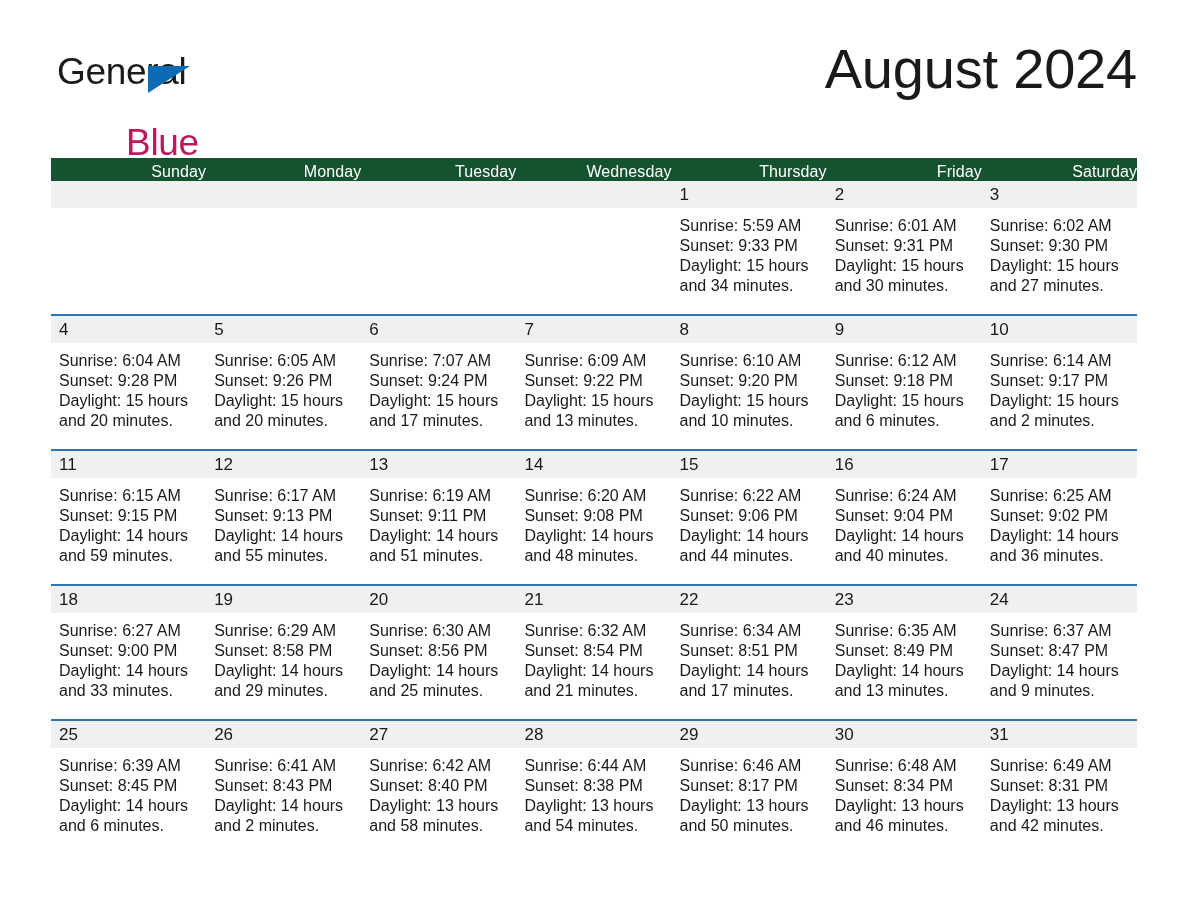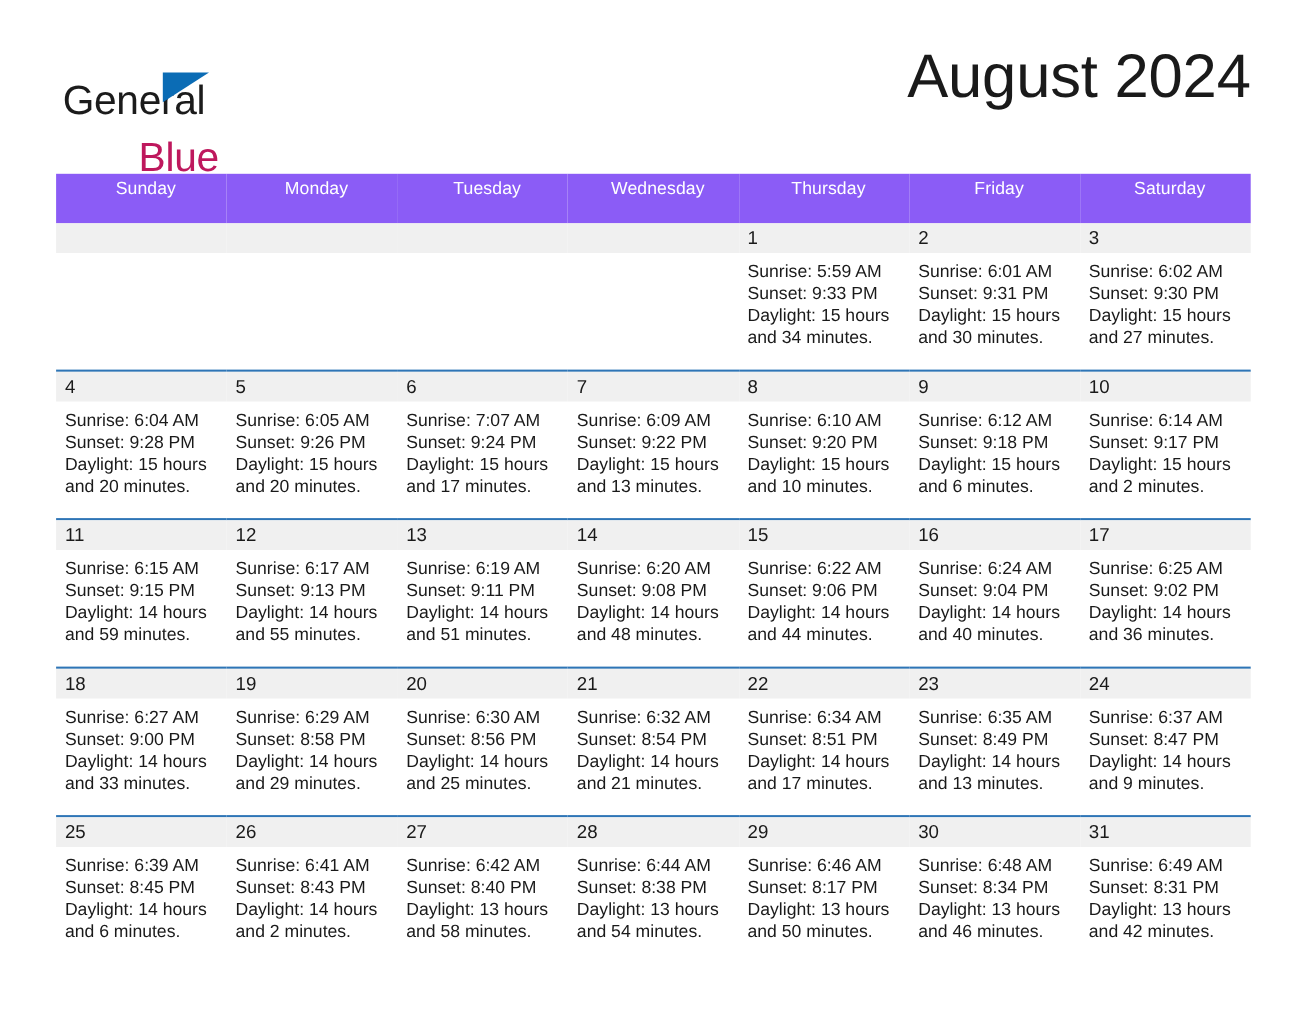--- a/index.html
+++ b/index.html
@@ -38,21 +38,20 @@
   }
   .logo-general {
     position: absolute;
     left: 6px;
     top: 0px;
     font-size: 37px;
     line-height: 40px;
     color: #1b1b1b;
     letter-spacing: -0.3px;
     font-weight: 400;
-    margin-top: 20px;
   }
   .logo-tri {
     position: absolute;
     left: 97px;
     top: 14px;
     width: 0;
     height: 0;
     border-left: 42px solid #0b6cb5;
     border-bottom: 27px solid transparent;
   }
@@ -92,26 +91,26 @@
   
   .calendar {
     position: absolute;
     left: 51px;
     top: 158px;
     width: 1086px;
     border-collapse: collapse;
     table-layout: fixed;
   }
   .calendar th {
-    background: #8b5cf6;
+    background: #14532d;
     color: #ffffff;
     font-size: 16px;
     font-weight: 400;
-    text-align: center;
-    padding: 5px 0 22px 8px;
+    text-align: right;
+    padding: 5px 0 0 8px;
     height: 18px;
     letter-spacing: 0.1px;
   }
   .calendar td {
     vertical-align: top;
     padding: 0;
     width: 155.14px;
     border-top: 2px solid #2e75b6;
   }
   .calendar tr.week-first td {

